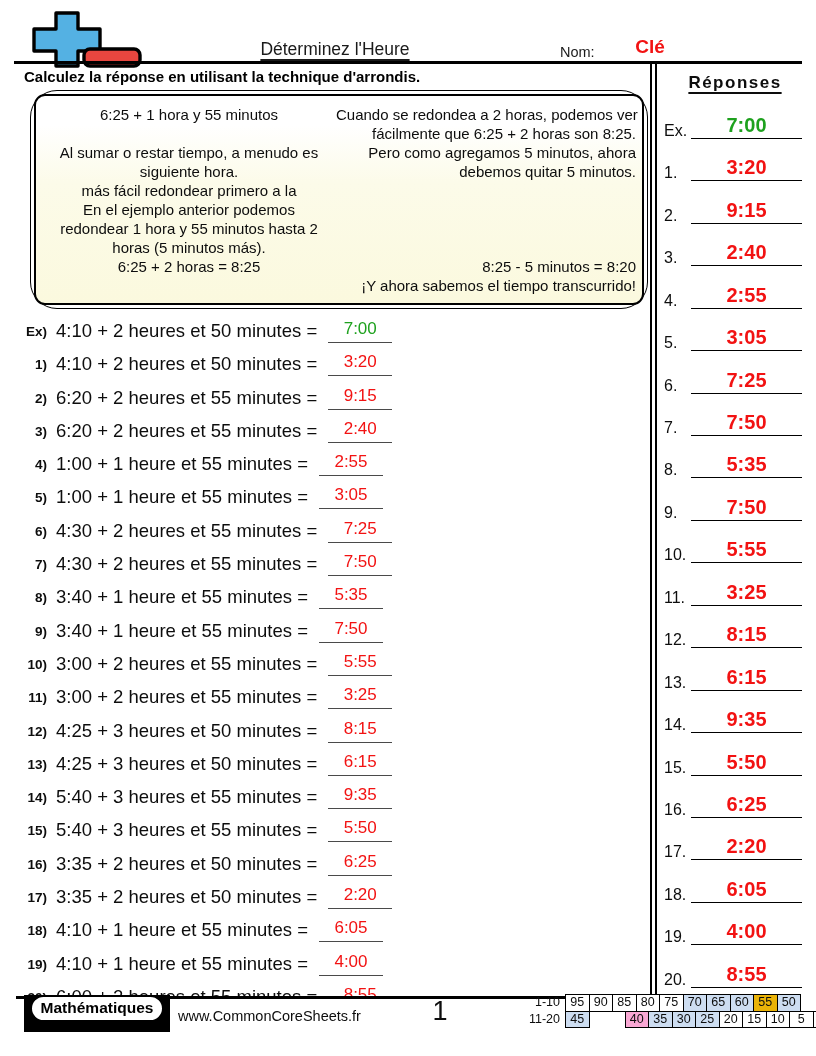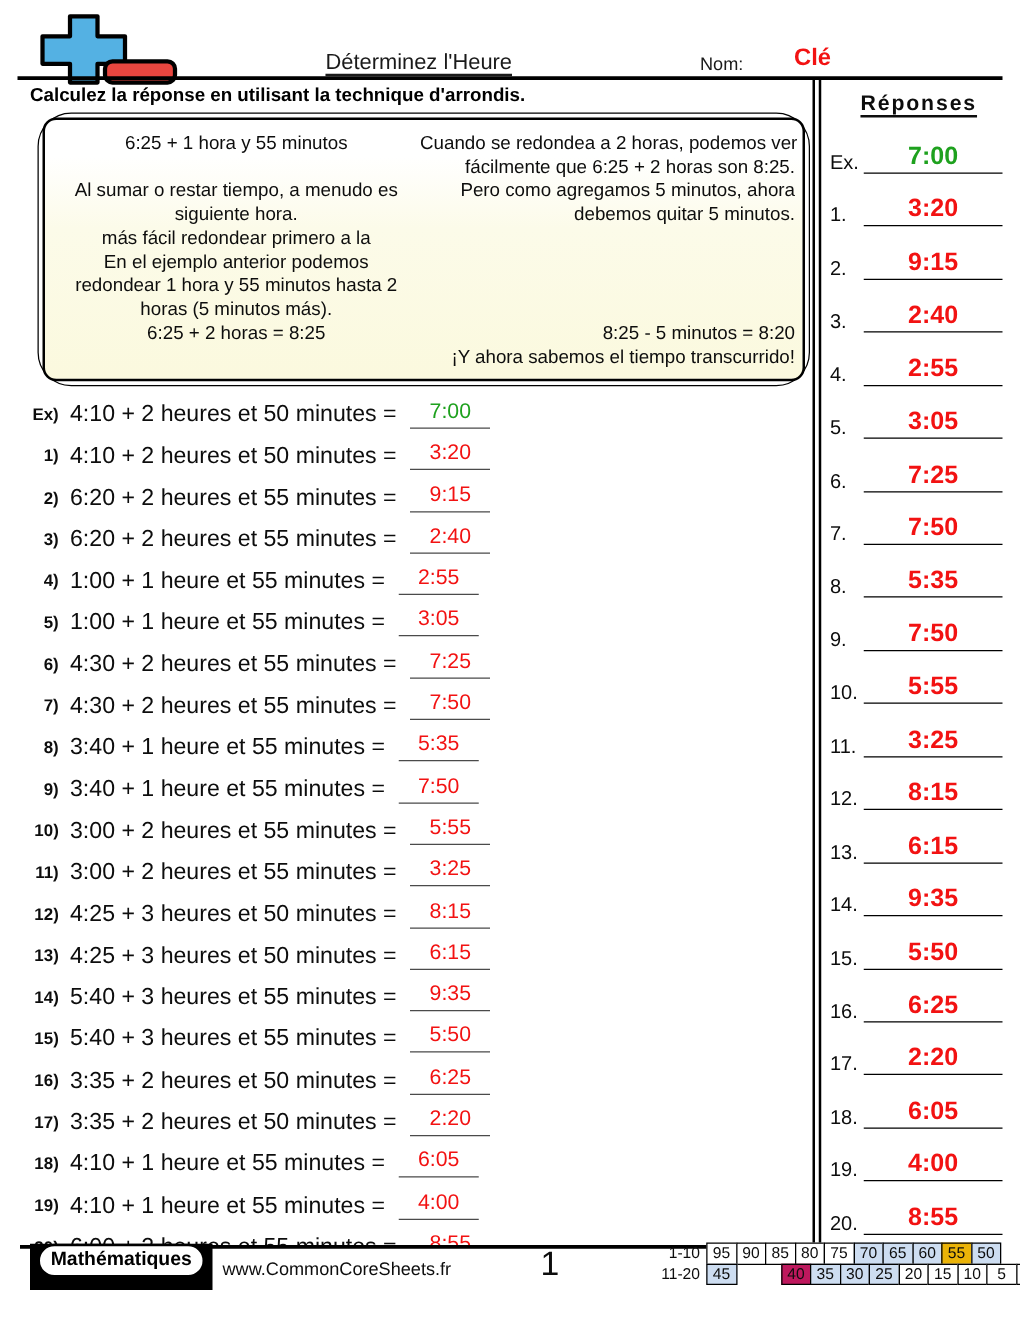--- a/index.html
+++ b/index.html
@@ -388,21 +388,21 @@
           <span class="scell" style="background: rgb(205, 221, 241);">60</span>
           <span class="scell" style="background: #eab308;">55</span>
           <span class="scell" style="background: rgb(205, 221, 241);">50</span>
         </span>
     </div>
     <div class="srow">
       <span class="slabel">11-20</span>
       <span class="scells" style="display:flex">
 
       <span class="scell" style="background: rgb(205, 221, 241);">45</span>
-          <span class="scell" style="background: #be185d; margin-left: 35px;">40</span>
+          <span class="scell" style="background: #f9a8d4; margin-left: 35px;">40</span>
           <span class="scell" style="background: rgb(205, 221, 241);">35</span>
           <span class="scell" style="background: rgb(205, 221, 241);">30</span>
           <span class="scell" style="background: rgb(205, 221, 241);">25</span>
           <span class="scell">20</span>
           <span class="scell">15</span>
           <span class="scell">10</span>
           <span class="scell">5</span>
           <span class="scell">0</span>
         </span>
     </div>

